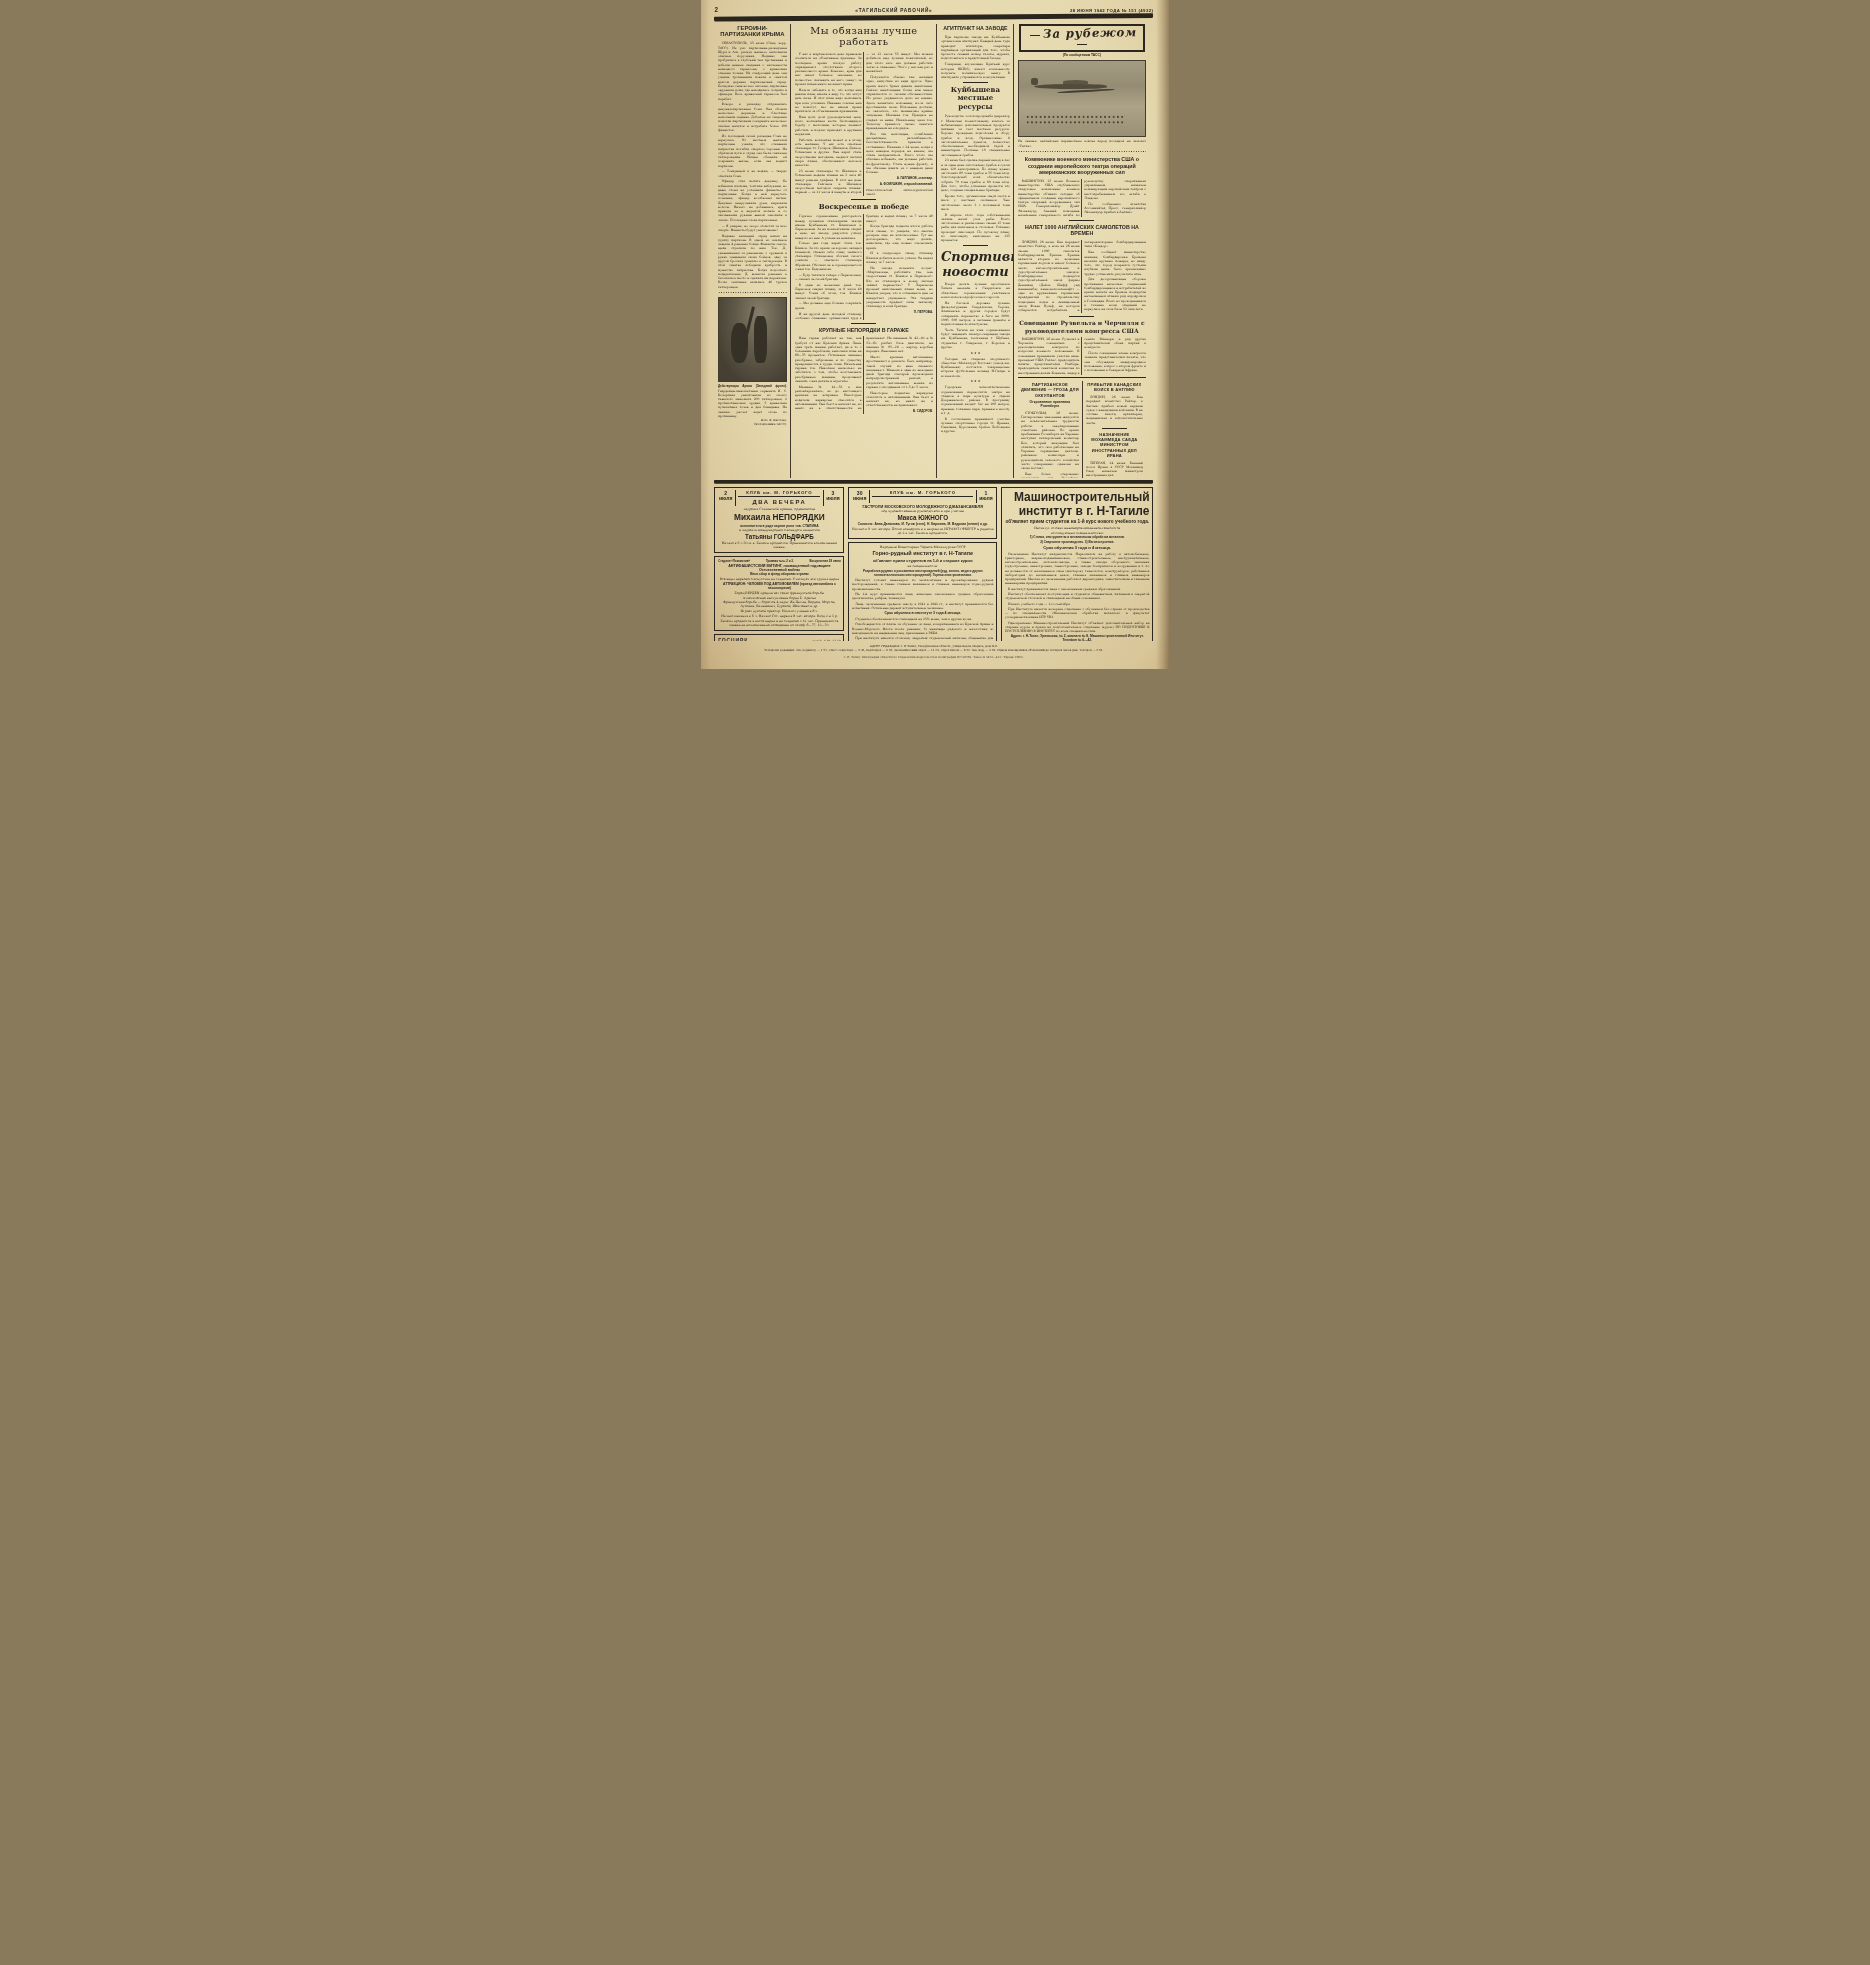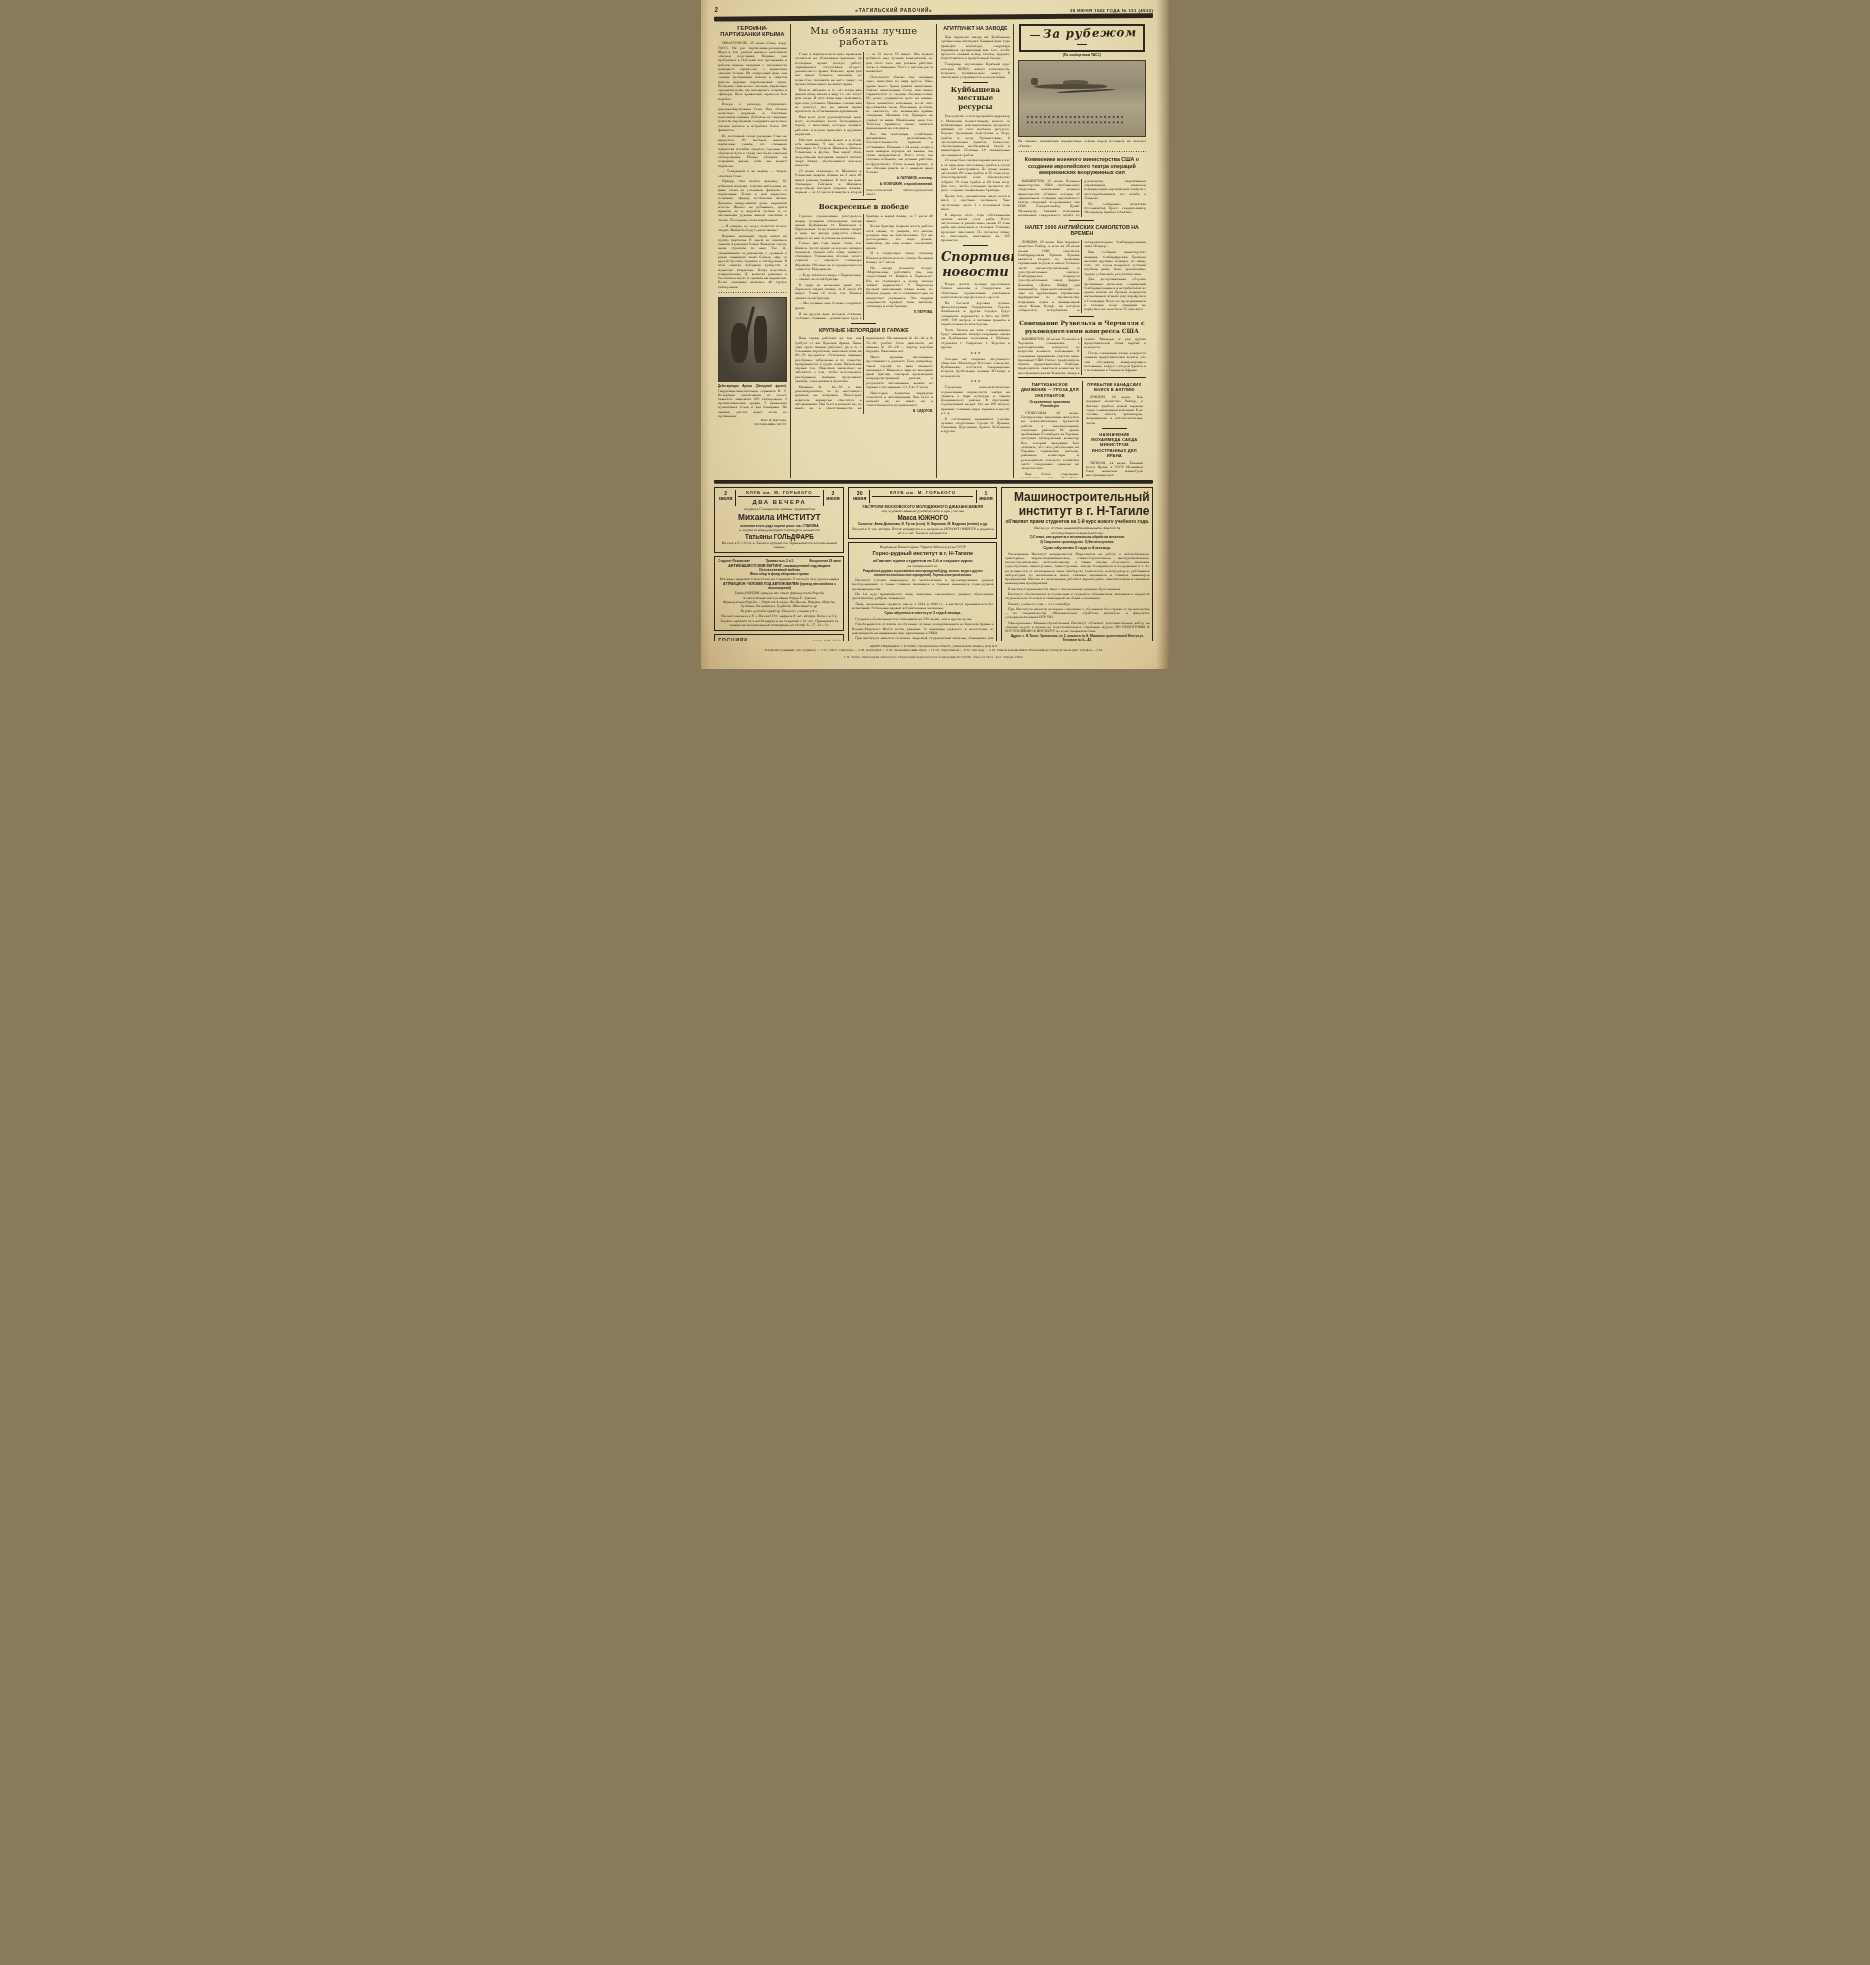--- a/index.html
+++ b/index.html
@@ -285,21 +285,21 @@
             <div class="ad-date">2
 июля</div>
             <div style="flex:1">
               <div class="ad-club">КЛУБ им. М. ГОРЬКОГО</div>
               <div class="ad-title">ДВА ВЕЧЕРА</div>
             </div>
             <div class="ad-date r">3
 июля</div>
           </div>
           <div class="ad-line">лауреата Сталинской премии, орденоносца</div>
-          <div class="ad-name1">Михаила ИНСТИТУТ</div>
+          <div class="ad-name1">Михаила НЕПОРЯДКИ</div>
           <div class="ad-bold-line">исполнителя в ряде картин роли тов. СТАЛИНА</div>
           <div class="ad-line">и лауреата международного конкурса пианистов</div>
           <div class="ad-name2">Татьяны ГОЛЬДФАРБ</div>
           <div class="ad-line">Начало в 9 ч 30 м. в. Билеты продаются. Принимаются коллективные заявки.</div>
         </div>
         <div class="adbox">
           <div style="display:flex;justify-content:space-between;font-size:2.9px;font-weight:bold;font-family:'Liberation Sans',sans-serif">
             <span>Стадион «Локомотив»</span>
             <span>Трамваи №№ 2 и 3.</span>
             <span>Воскресенье 28 июня</span>

